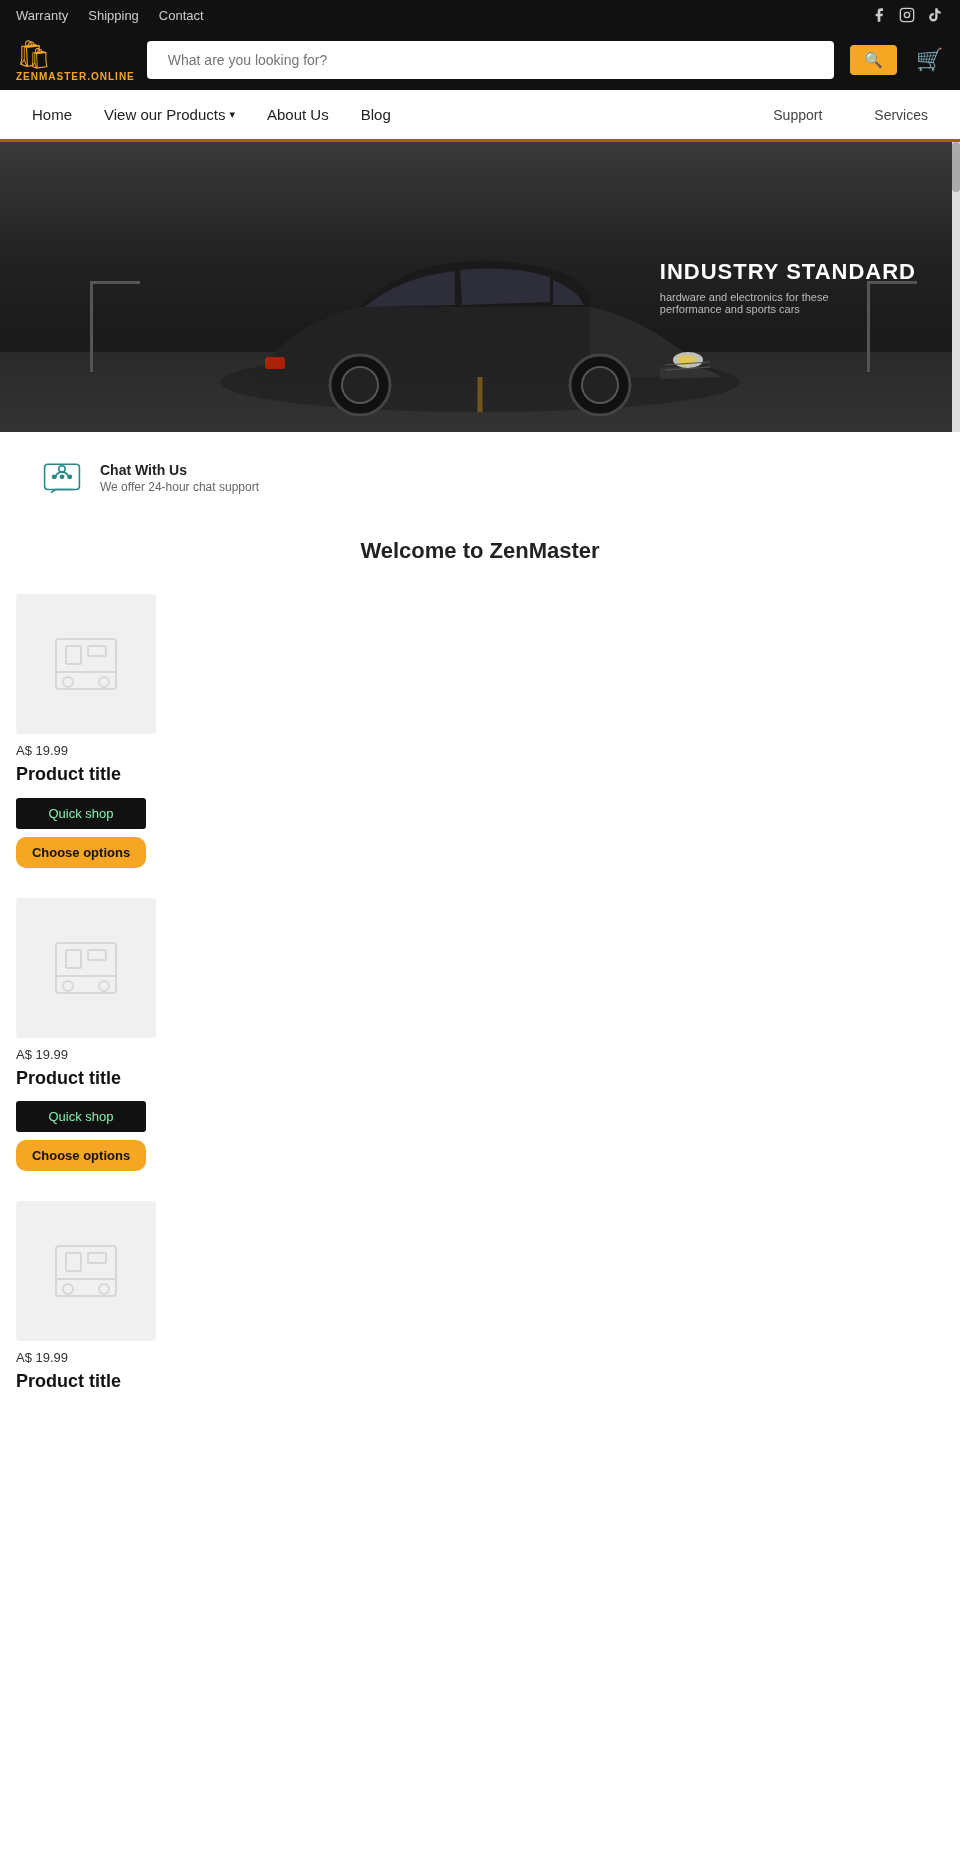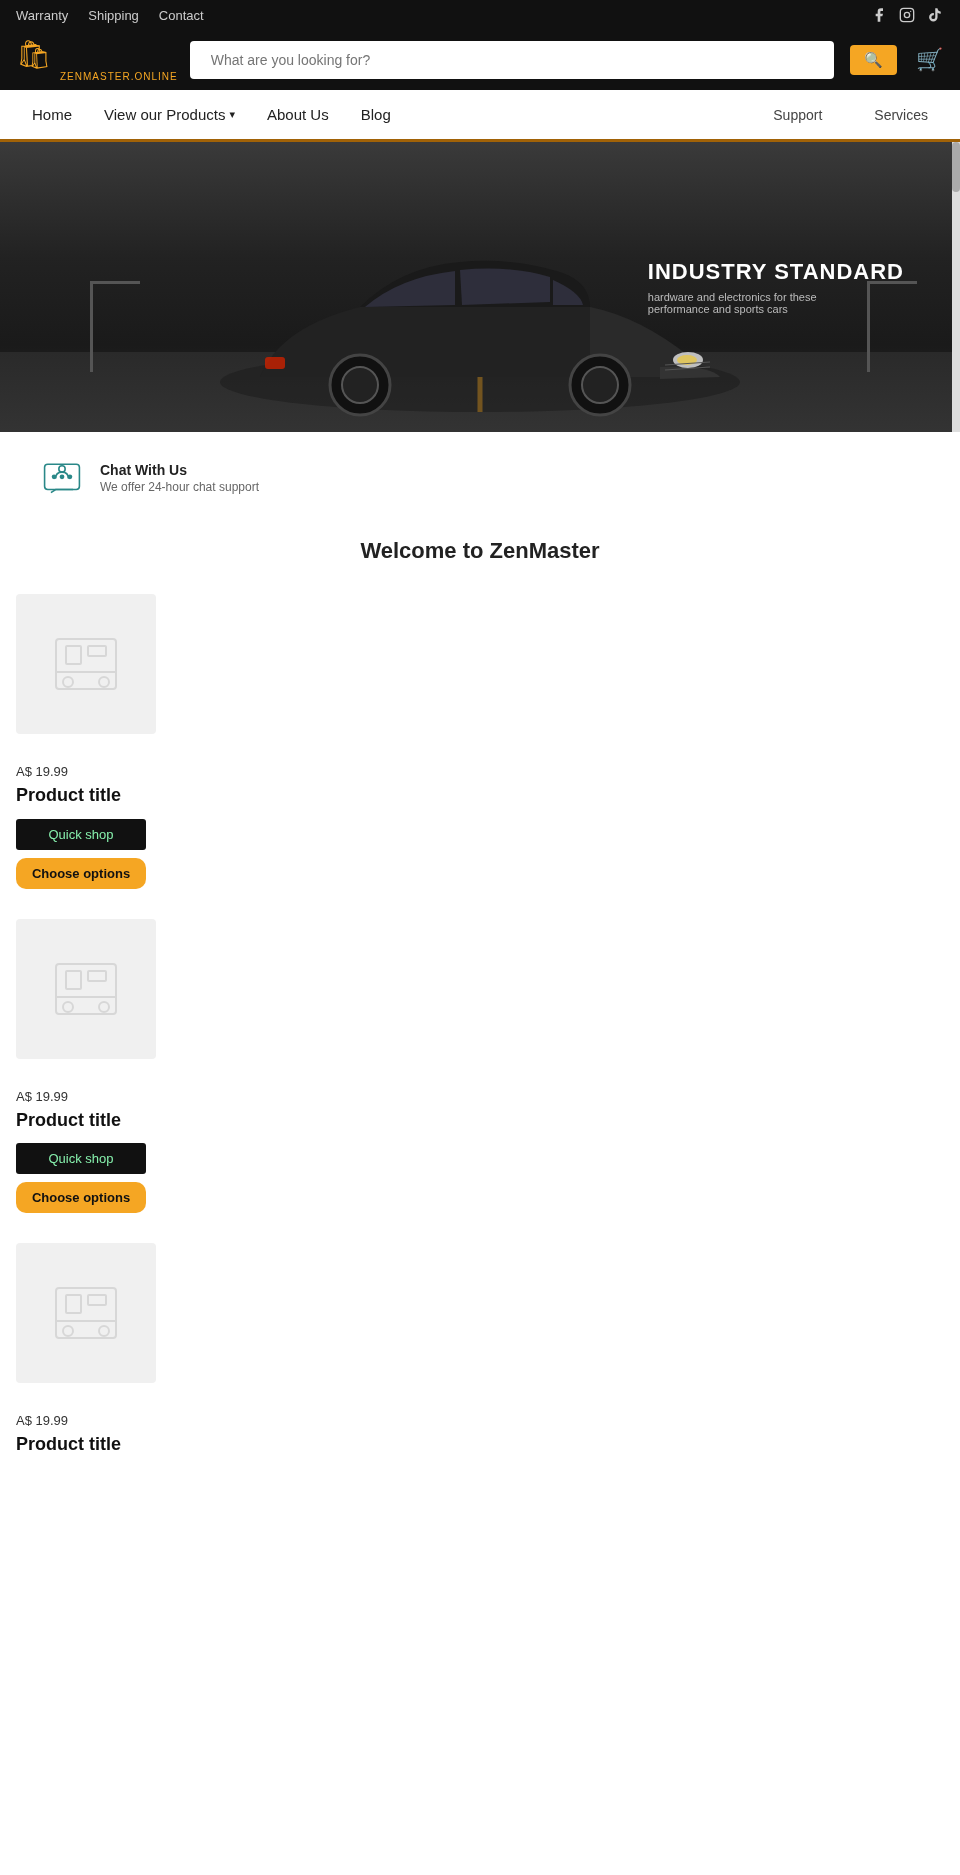--- a/index.html
+++ b/index.html
@@ -22,21 +22,21 @@
     
     .header {
       background: #111;
       padding: 8px 16px;
       display: flex;
       align-items: center;
       gap: 12px;
     }
     .logo-area { display: flex; flex-direction: column; align-items: flex-start; min-width: 80px; }
     .logo-icon { font-size: 28px; color: #f5a623; }
-    .logo-text { color: #f5a623; font-size: 10px; font-weight: normal; letter-spacing: 1px; margin-left: 44px; }
+    .logo-text { color: #f5a623; font-size: 10px; font-weight: bold; letter-spacing: 1px; }
     .search-bar {
       flex: 1;
       background: #fff;
       border-radius: 4px;
       display: flex;
       align-items: center;
       padding: 0 21px;
       height: 38px;
     }
     .search-bar input {
@@ -87,21 +87,21 @@
       height: 290px;
       background: linear-gradient(to bottom, #2a2a2a 0%, #1a1a1a 100%);
       position: relative;
       overflow: hidden;
       display: flex;
       align-items: center;
       justify-content: center;
     }
     .hero-text-overlay {
       position: absolute;
-      right: 56px;
+      right: 44px;
       top: 50%;
       transform: translateY(-50%);
       color: #fff;
       text-align: left;
     }
     .hero-text-overlay h2 { font-size: 22px; font-weight: bold; color: #fff; letter-spacing: 1px; }
     .hero-text-overlay p { font-size: 11px; color: #ccc; max-width: 200px; margin-top: 6px; }
 
     
     .features {
@@ -156,21 +156,21 @@
       display: flex;
       align-items: center;
       justify-content: center;
       overflow: hidden;
     }
     .product-image-placeholder {
       width: 80px;
       height: 80px;
       opacity: 0.35;
     }
-    .product-price { font-size: 13px; color: #333; margin-top: 24px; }
+    .product-price { font-size: 13px; color: #333; margin-top: 3px; }
     .product-title { font-size: 18px; font-weight: bold; color: #111; line-height: 1.2; }
     .btn-quick-shop {
       background: #111;
       color: #86efac;
       border: none;
       border-radius: 3px;
       padding: 8px 16px;
       font-size: 13px;
       cursor: pointer;
       display: inline-block;

